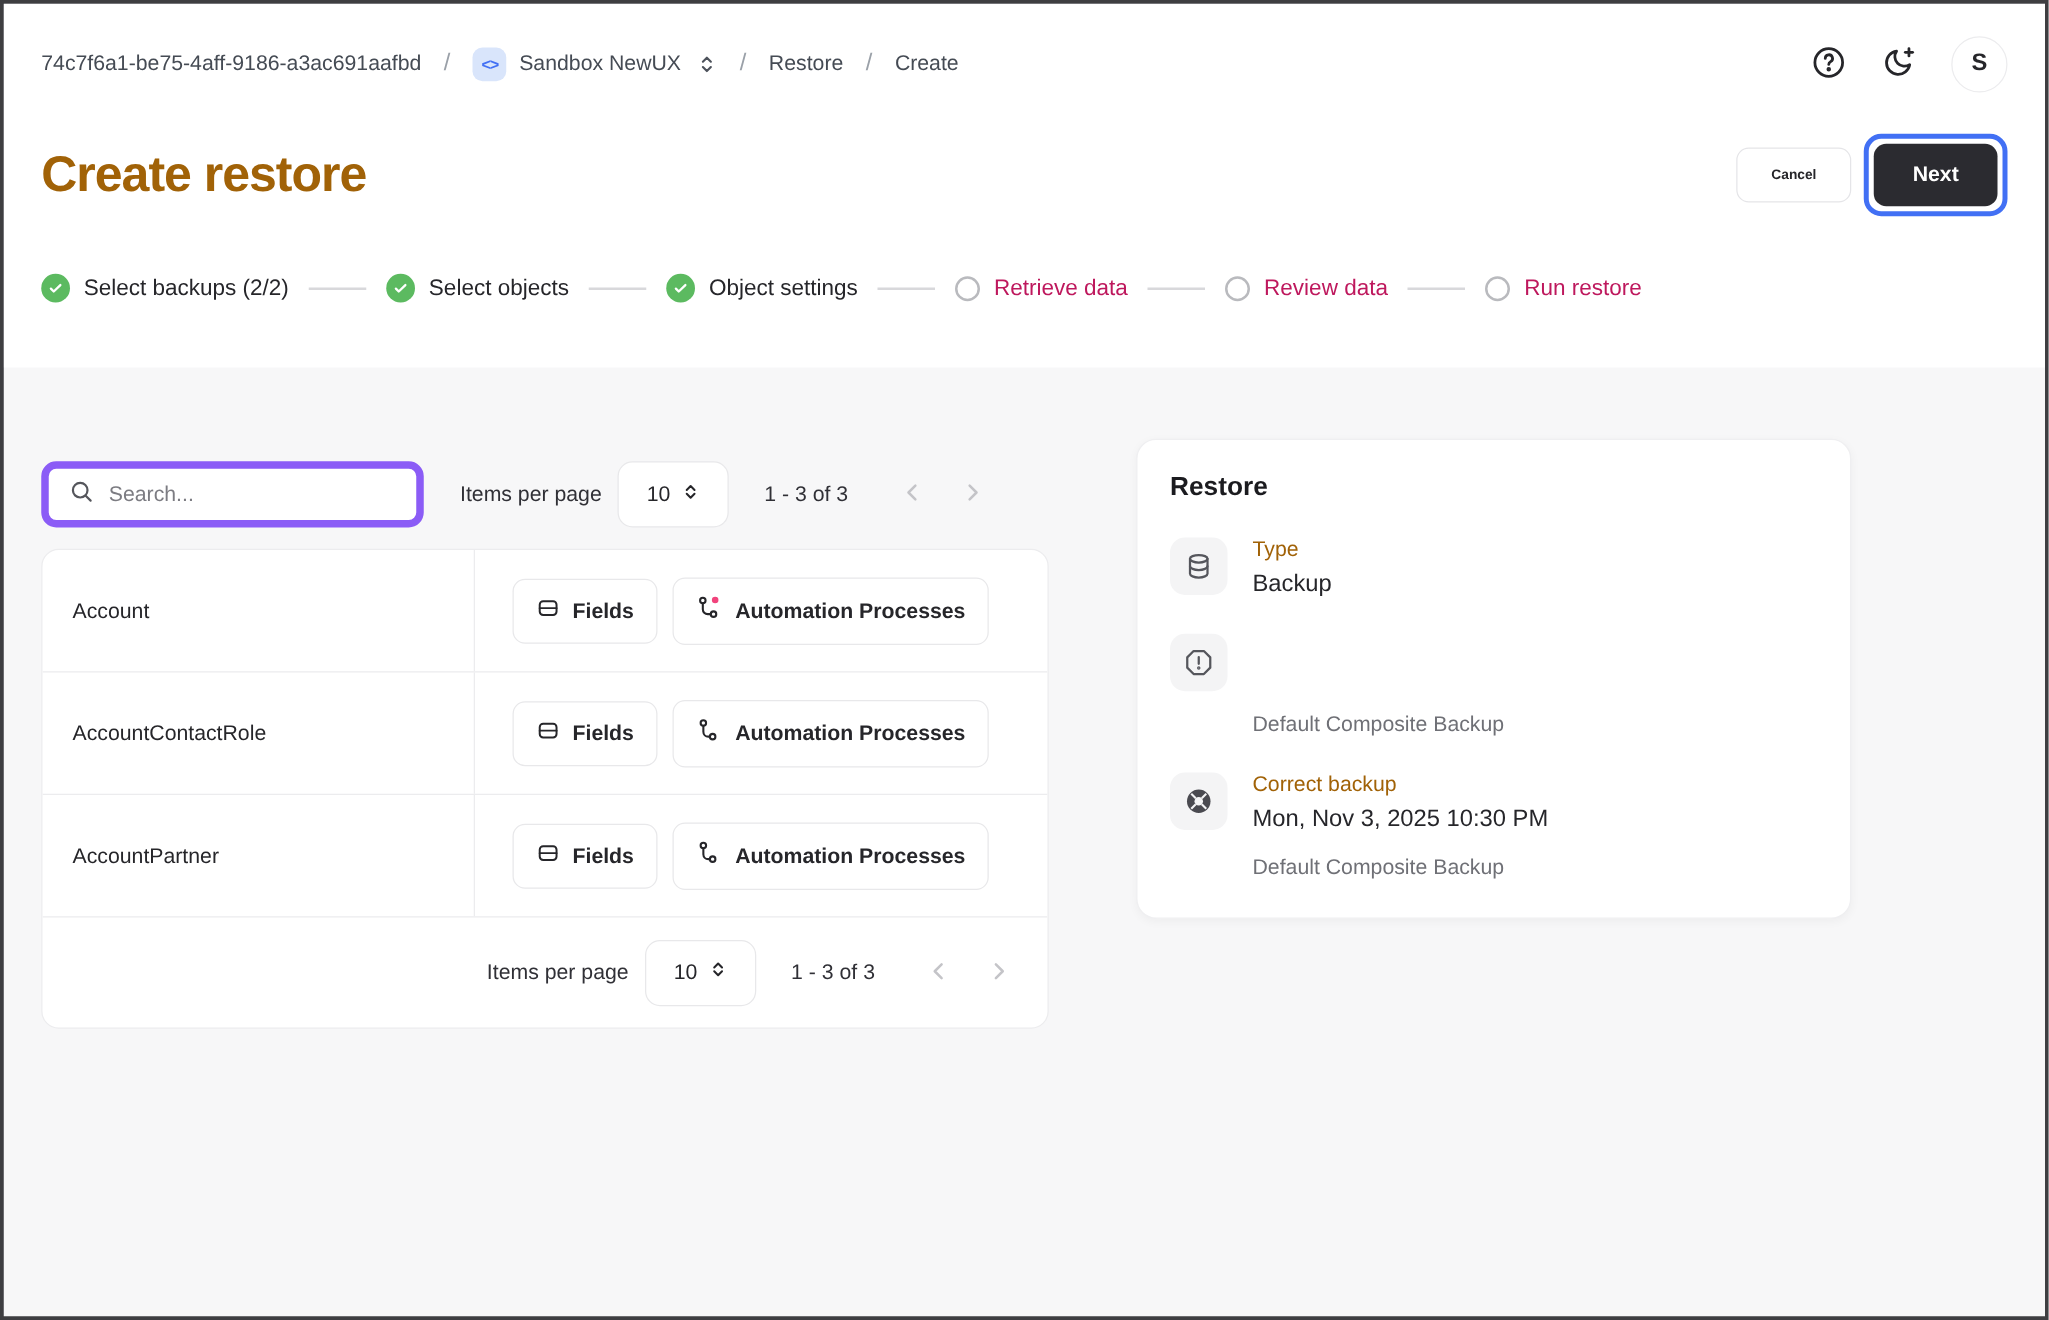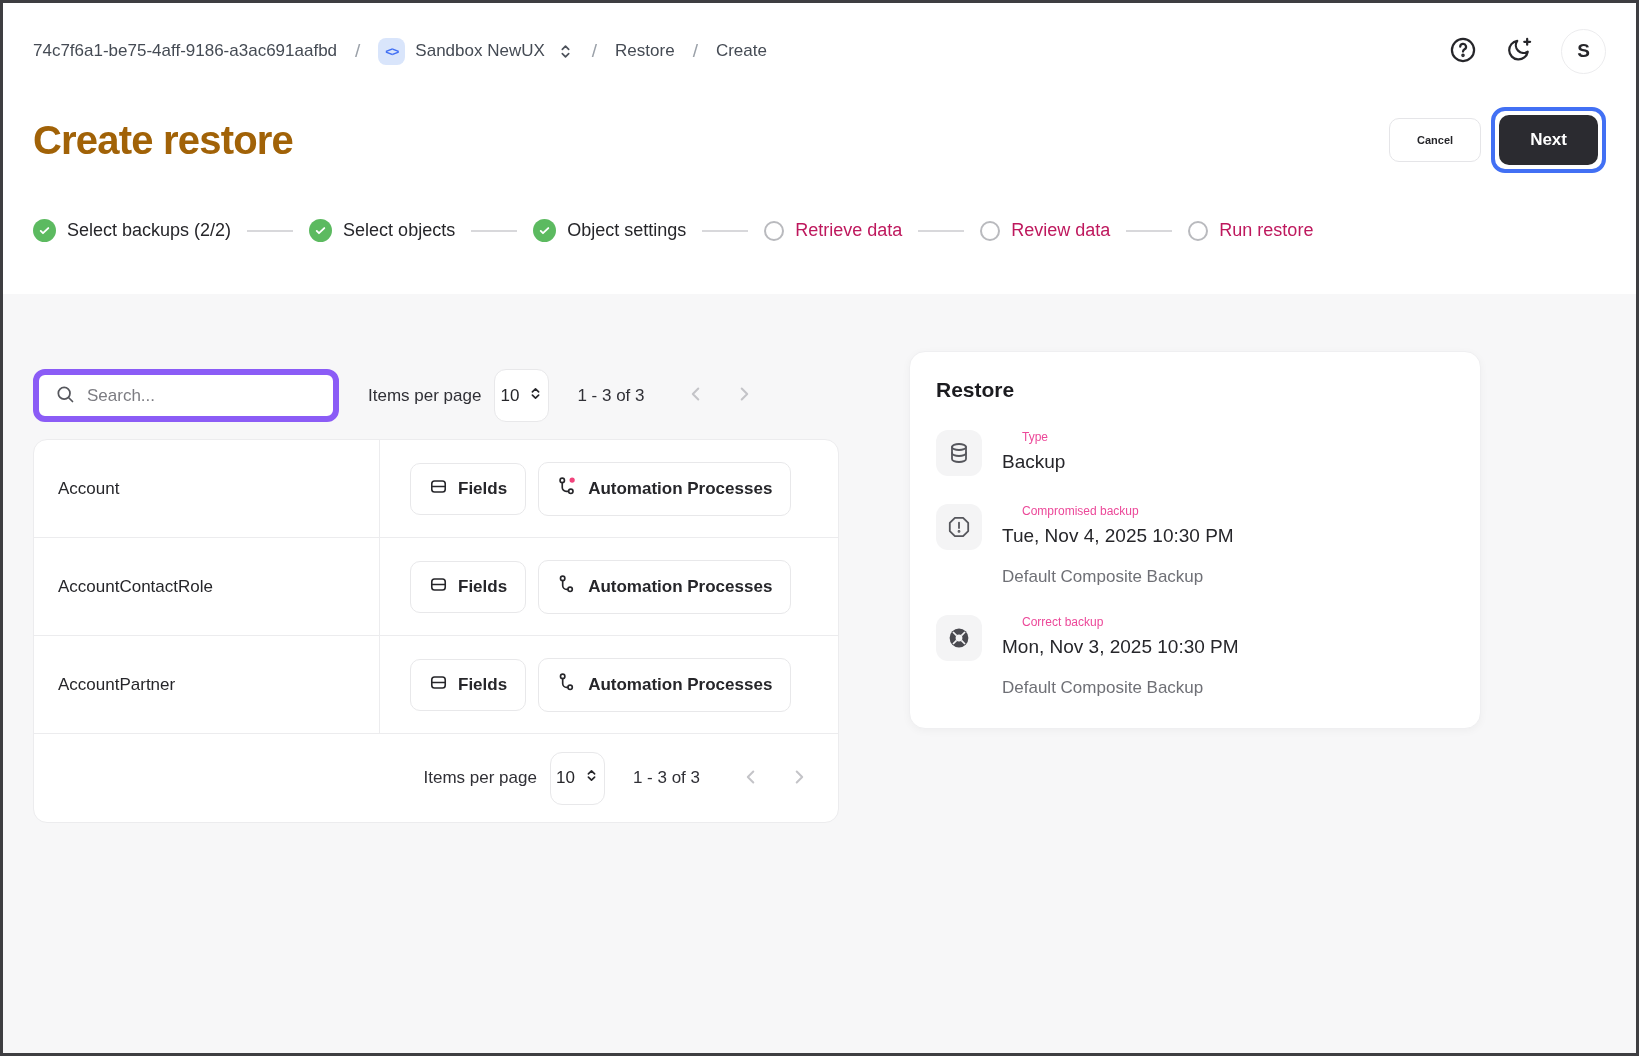--- a/index.html
+++ b/index.html
@@ -43,21 +43,21 @@
   .content { display:flex; gap:70px; padding:57px 30px 0; }
   .left-col { width:806px; flex:none; }
 
   .toolbar { display:flex; align-items:center; margin-top:18px; }
   .search-box { width:306px; height:53px; background:#fff; border:6px solid #8b5cf6; border-radius:12px;
                 display:flex; align-items:center; gap:12px; padding:0 16px; }
   .search-box input { border:none; outline:none; font-size:17px; width:100%; color:#26262a; font-family:inherit; background:transparent; }
   .search-box input::placeholder { color:#7c7c82; }
   .pager { display:flex; align-items:center; }
   .pp-label { font-size:17px; color:#303036; margin-left:29px; }
-  .pp-select { margin-left:13px; width:55px; height:53px; background:#fff; border:1px solid #e8e8ea; border-radius:12px;
+  .pp-select { margin-left:13px; width:89px; height:53px; background:#fff; border:1px solid #e8e8ea; border-radius:12px;
                display:flex; align-items:center; justify-content:center; gap:9px; font-size:17px; cursor:pointer; }
   .range { font-size:17px; margin-left:28px; color:#303036; }
   .pag-btn { background:none; border:none; cursor:pointer; display:flex; }
   .pag-prev { margin-left:40px; } .pag-next { margin-left:26px; }
 
   .table-card { margin-top:17px; background:#fff; border:1px solid #ececee; border-radius:14px; overflow:hidden; }
   .t-header { height:80px; background:#fbfbfc; border-bottom:1px solid #ececee; display:flex; align-items:center;
               padding:0 24px; font-size:17px; color:#26262a; }
   .sort-arrow { margin-left:8px; font-size:15px; color:#26262a; }
   .t-row { display:flex; height:98px; border-bottom:1px solid #ececee; }
@@ -70,21 +70,21 @@
   .t-footer .pp-label { margin-left:0; }
 
   
   .panel { width:572px; flex:none; background:#fff; border:1px solid #efeff1; border-radius:16px;
            box-shadow:0 2px 8px rgba(20,20,25,.04); padding:26px 26px 30px; align-self:flex-start; }
   .panel-title { font-size:21px; font-weight:700; color:#1b1b1f; }
   .p-item { margin-top:28px; }
   .p-main { display:flex; gap:20px; }
   .p-icon { width:46px; height:46px; border-radius:12px; background:#f4f4f5; flex:none;
             display:flex; align-items:center; justify-content:center; }
-  .p-label { font-size:12px; color:#ec4899;margin-left:20px; }
+  .p-label { font-size:17px; color:#a16207; }
   .p-value { font-size:19px; color:#26262a; margin-top:7px; }
   .p-sub { font-size:17px; color:#6f7076; margin:17px 0 0 66px; }
 </style>
 </head>
 <body>
 
 <div class="app">
 
   <div class="header">
 
@@ -342,24 +342,20 @@
 
       <div class="p-item">
         <div class="p-main">
           <div class="p-icon">
             <svg width="24" height="24" viewBox="0 0 24 24" fill="none" stroke="#55565c" stroke-width="1.8" stroke-linecap="round" stroke-linejoin="round">
                 <path d="M7.9 2.8h8.2l5.1 5.1v8.2l-5.1 5.1H7.9l-5.1-5.1V7.9z"></path>
                 <line x1="12" y1="7.6" x2="12" y2="13"></line>
                 <circle cx="12" cy="16.4" r="0.5" fill="#55565c"></circle>
               </svg>
           </div>
-          <div>
-            <div class="p-label">Compromised backup</div>
-            <div class="p-value">Tue, Nov 4, 2025 10:30 PM</div>
-          </div>
         </div>
         <div class="p-sub">Default Composite Backup</div>
       </div>
 
       <div class="p-item">
         <div class="p-main">
           <div class="p-icon">
             <svg width="24" height="24" viewBox="0 0 24 24">
                 <circle cx="12" cy="12" r="9.4" fill="#4a4a50"></circle>
                 <circle cx="12" cy="12" r="3.4" fill="#f4f4f5"></circle>

